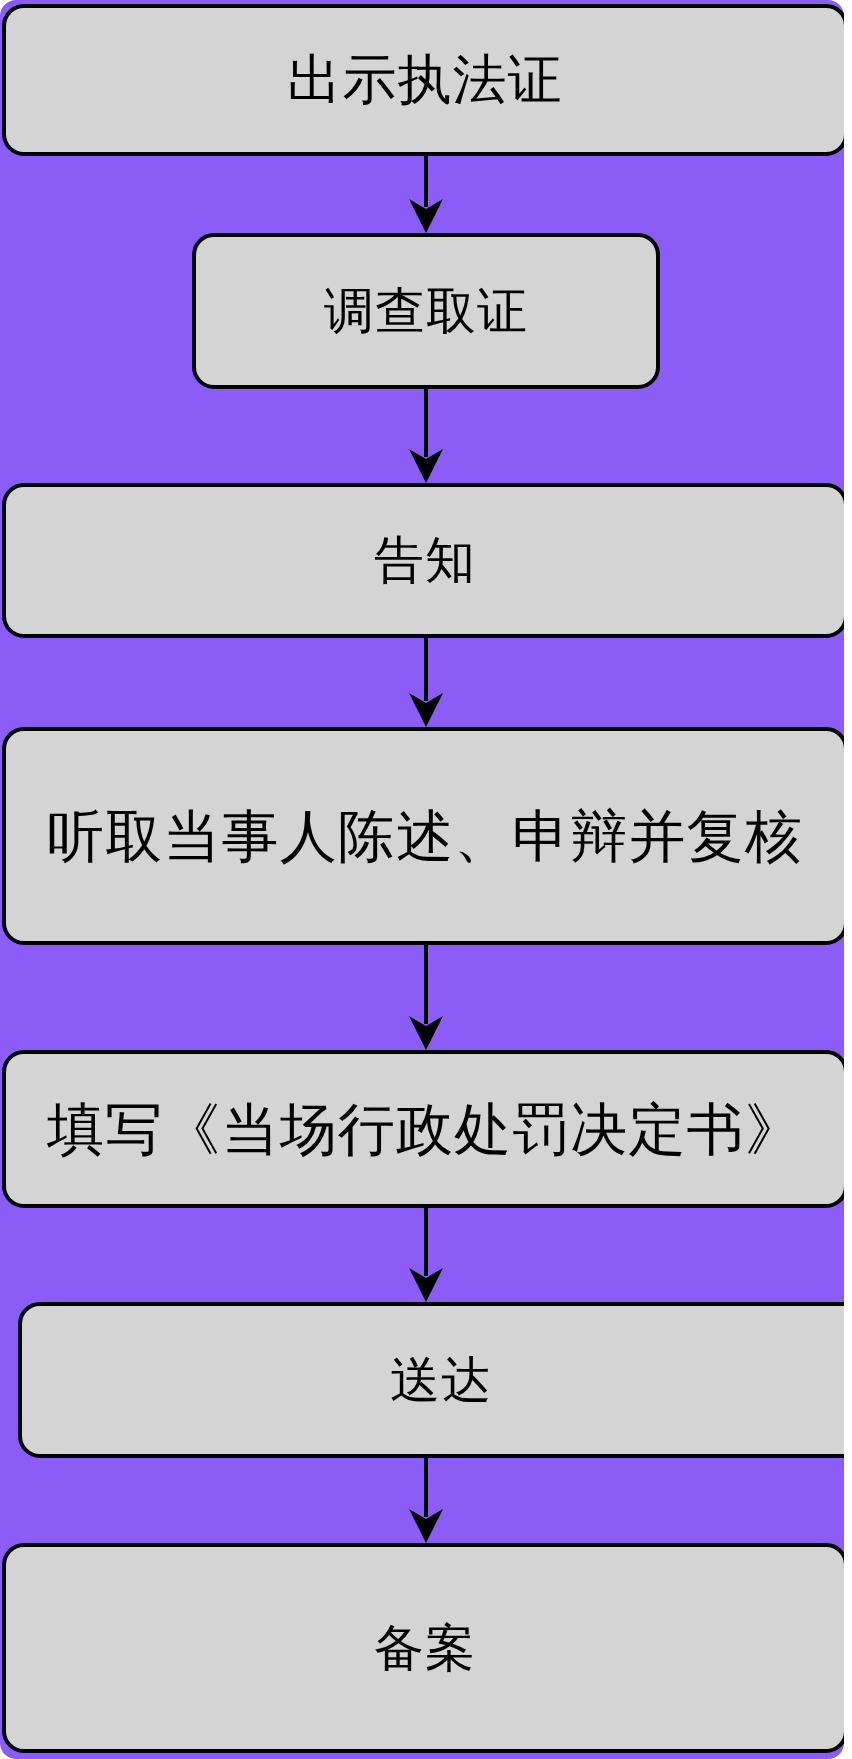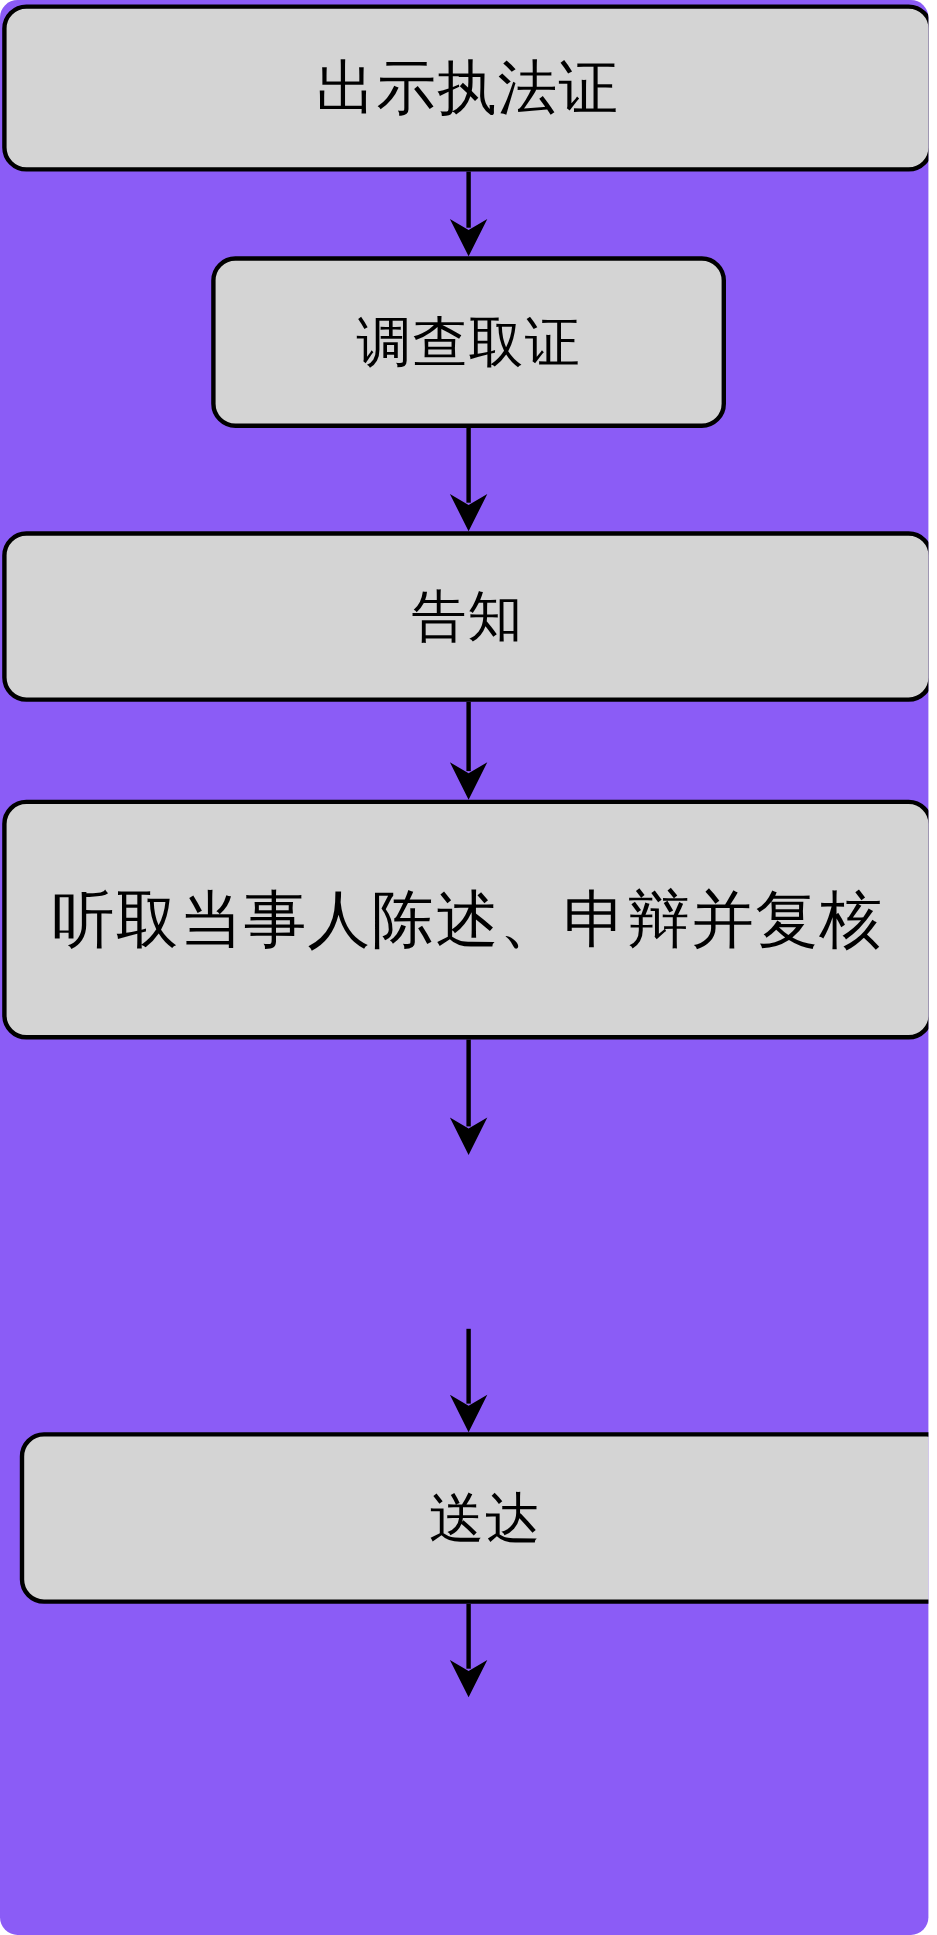--- a/index.html
+++ b/index.html
@@ -60,25 +60,31 @@
   </div>
 
   <div class="node" style="left: 2px; top: 727px; width: 846px; height: 218px; font-size: 57px; background: rgb(212, 212, 212); border-color: rgb(0, 0, 0);">
     <span class="node-label">听取当事人陈述、申辩并复核</span>
   </div>
 
   <div class="node" style="left: 2px; top: 483px; width: 846px; height: 155px; font-size: 50px; background: rgb(212, 212, 212); border-color: rgb(0, 0, 0);">
     <span class="node-label">告知</span>
   </div>
 
+  <div class="node" style="left: 2px; top: 1050px; width: 846px; height: 158px; font-size: 57px; background: rgb(212, 212, 212); border-color: rgb(0, 0, 0);">
+    <span class="node-label">填写《当场行政处罚决定书》</span>
+  </div>
 
   <div class="node" style="left: 18px; top: 1302px; width: 846px; height: 156px; font-size: 50px; background: rgb(212, 212, 212); border-color: rgb(0, 0, 0);">
     <span class="node-label">送达</span>
   </div>
 
+  <div class="node" style="left: 2px; top: 1543px; width: 846px; height: 210px; font-size: 50px; background: rgb(212, 212, 212); border-color: rgb(0, 0, 0);">
+    <span class="node-label">备案</span>
+  </div>
 
   <div class="connector" style="left: 407px; top: 156px; width: 38px; height: 77px;">
       <svg width="38" height="77" viewBox="0 0 38 77">
         <line x1="19" y1="0" x2="19" y2="51" stroke="#000000" stroke-width="4"></line>
         <path d="M 19 77 L 2 43 L 19 53 L 36 43 Z" fill="#000000"></path>
       </svg>
     </div>
   <div class="connector" style="left: 407px; top: 389px; width: 38px; height: 94px;">
       <svg width="38" height="94" viewBox="0 0 38 94">
         <line x1="19" y1="0" x2="19" y2="68" stroke="#000000" stroke-width="4"></line>

